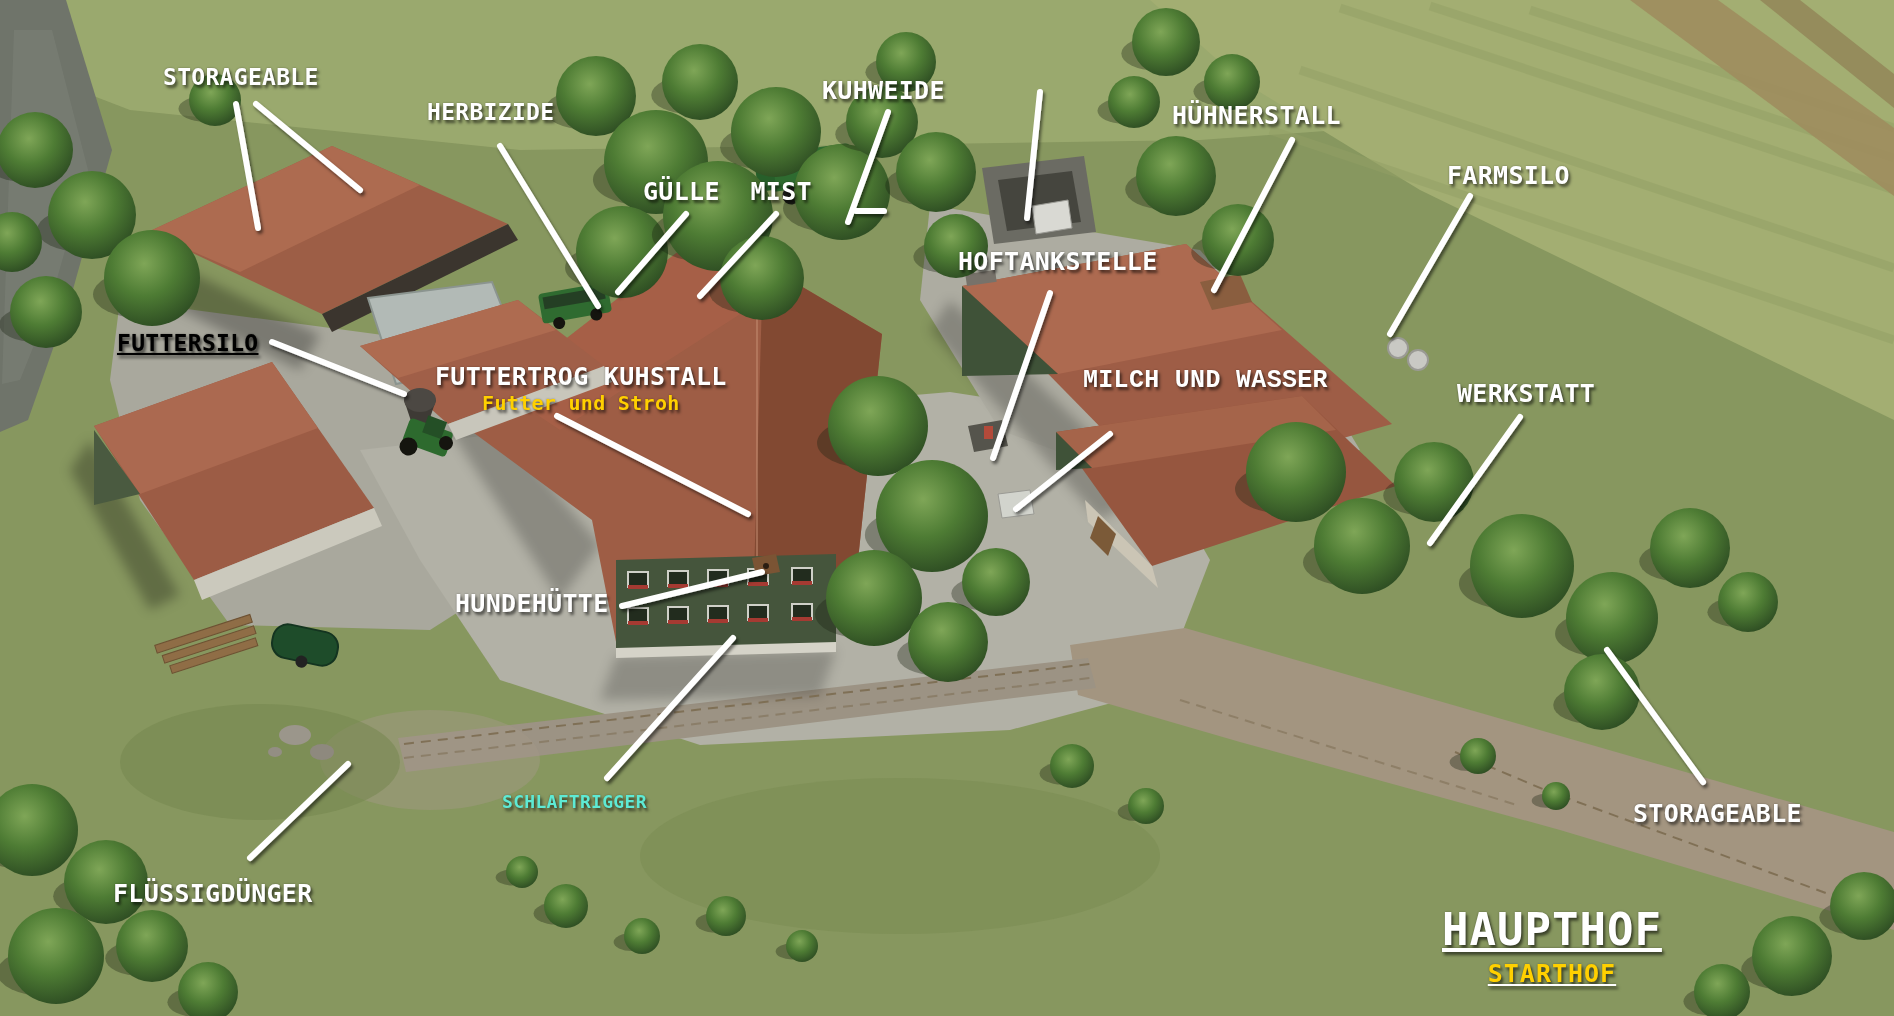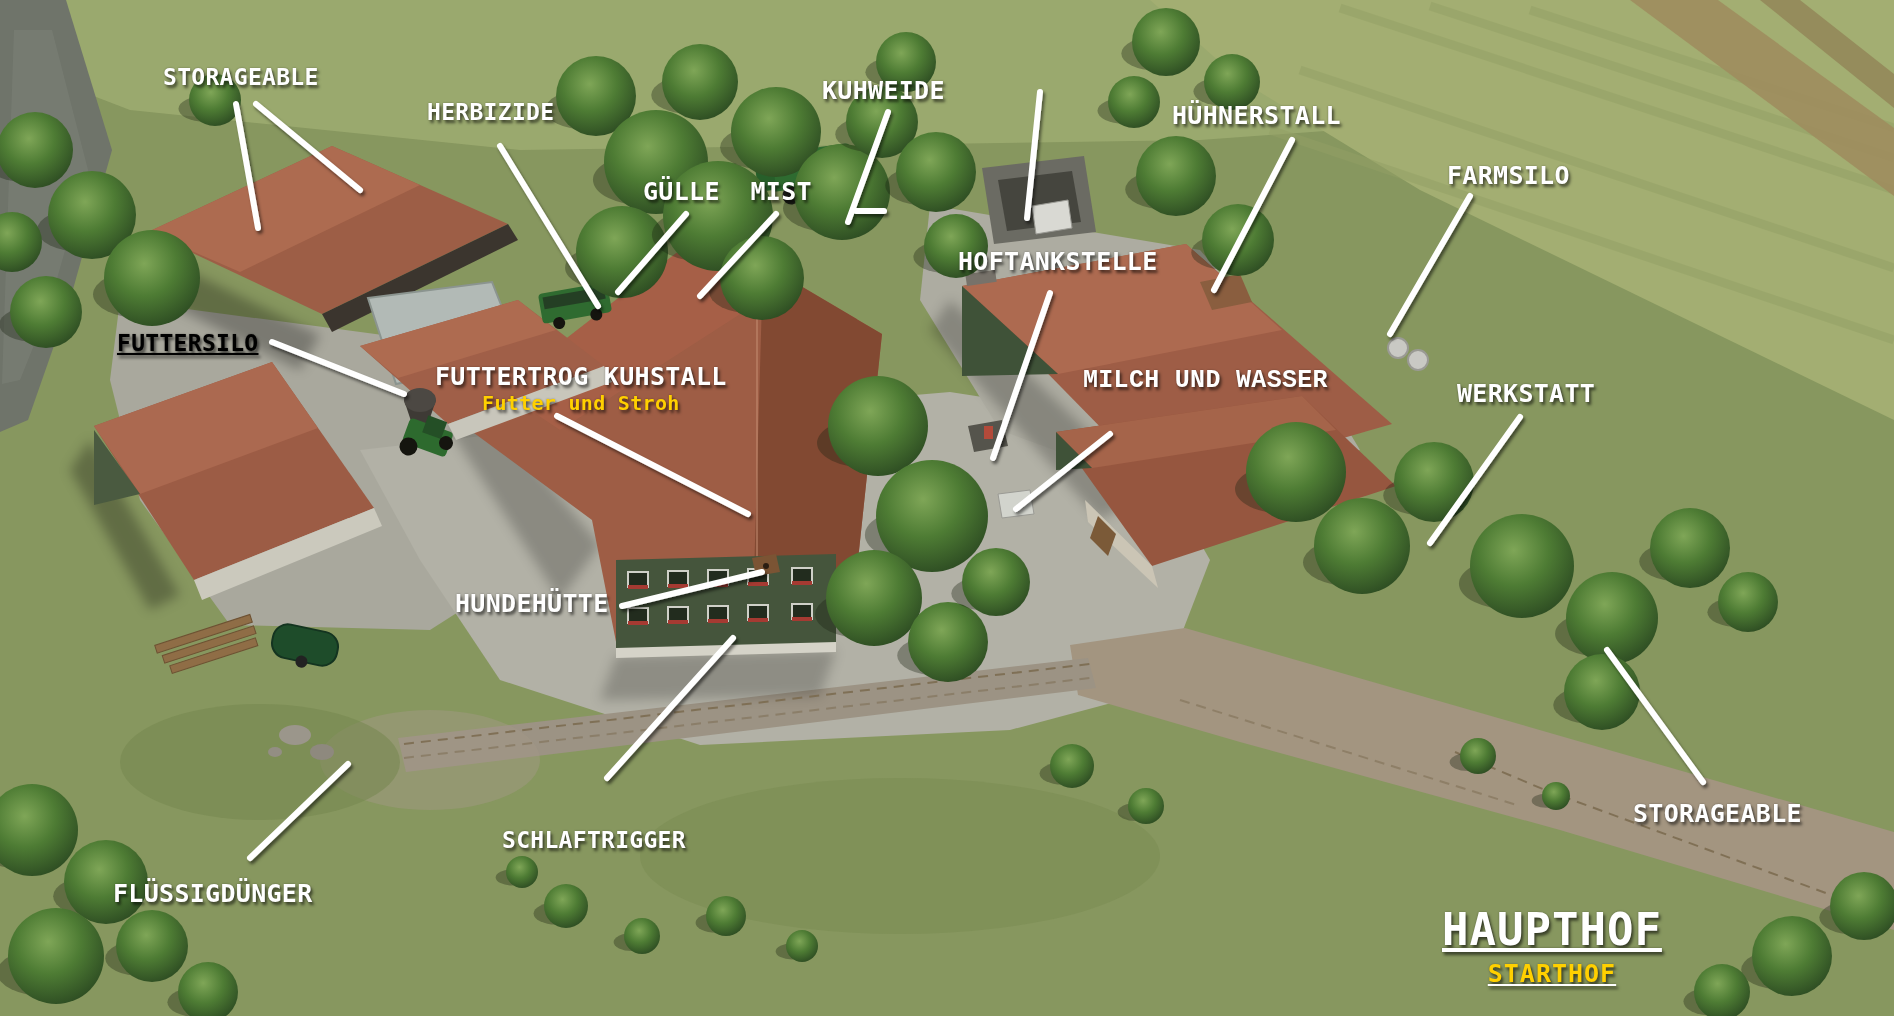--- a/index.html
+++ b/index.html
@@ -338,19 +338,19 @@
       <div class="anno-label" style="left: 643px; top: 178px; font-size: 25px; color: rgb(255, 255, 255); text-align: left; line-height: 1.1;"><span>GÜLLE  MIST</span></div>
       <div class="anno-label" style="left: 822px; top: 77px; font-size: 25px; color: rgb(255, 255, 255); text-align: left; line-height: 1.1;"><span>KUHWEIDE</span></div>
       <div class="anno-label" style="left: 1172px; top: 102px; font-size: 25px; color: rgb(255, 255, 255); text-align: left; line-height: 1.1;"><span>HÜHNERSTALL</span></div>
       <div class="anno-label" style="left: 1447px; top: 162px; font-size: 25px; color: rgb(255, 255, 255); text-align: left; line-height: 1.1;"><span>FARMSILO</span></div>
       <div class="anno-label" style="left: 117px; top: 331px; font-size: 23px; color: #000000; text-align: center; line-height: 1.1; text-decoration: underline;"><span>FUTTERSILO</span></div>
       <div class="anno-label" style="left: 435px; top: 363px; font-size: 25px; color: rgb(255, 255, 255); text-align: center; line-height: 1.15;"><span>FUTTERTROG KUHSTALL</span><span class="anno-sub" style="font-size: 20px; color: rgb(255, 208, 0);">Futter und Stroh</span></div>
       <div class="anno-label" style="left: 958px; top: 248px; font-size: 25px; color: rgb(255, 255, 255); text-align: left; line-height: 1.1;"><span>HOFTANKSTELLE</span></div>
       <div class="anno-label" style="left: 1083px; top: 367px; font-size: 25px; color: rgb(255, 255, 255); text-align: right; line-height: 1.1; font-family: Liberation Mono, monospace;"><span>MILCH UND WASSER</span></div>
       <div class="anno-label" style="left: 1457px; top: 380px; font-size: 25px; color: rgb(255, 255, 255); text-align: left; line-height: 1.1;"><span>WERKSTATT</span></div>
       <div class="anno-label" style="left: 455px; top: 590px; font-size: 25px; color: rgb(255, 255, 255); text-align: left; line-height: 1.1;"><span>HUNDEHÜTTE</span></div>
-      <div class="anno-label" style="left: 502px; top: 828px; font-size: 23px; color: #ffffff; text-align: left; line-height: 1.1;"><span>SCHLAFTRIGGER</span></div>
+      <div class="anno-label" style="left: 502px; top: 792px; font-size: 18px; color: #5eead4; text-align: left; line-height: 1.1;"><span>SCHLAFTRIGGER</span></div>
       <div class="anno-label" style="left: 113px; top: 880px; font-size: 25px; color: rgb(255, 255, 255); text-align: left; line-height: 1.1;"><span>FLÜSSIGDÜNGER</span></div>
       <div class="anno-label" style="left: 1633px; top: 800px; font-size: 25px; color: rgb(255, 255, 255); text-align: left; line-height: 1.1;"><span>STORAGEABLE</span></div>
       <div class="anno-label" style="left: 1442px; top: 901px; font-size: 44px; color: rgb(255, 255, 255); text-align: center; line-height: 1.3; letter-spacing: 1px; text-decoration: underline;"><span>HAUPTHOF</span><span class="anno-sub" style="font-size: 25px; color: rgb(255, 208, 0);">STARTHOF</span></div>
     </div>
 
 </div>
 
 </body></html>

